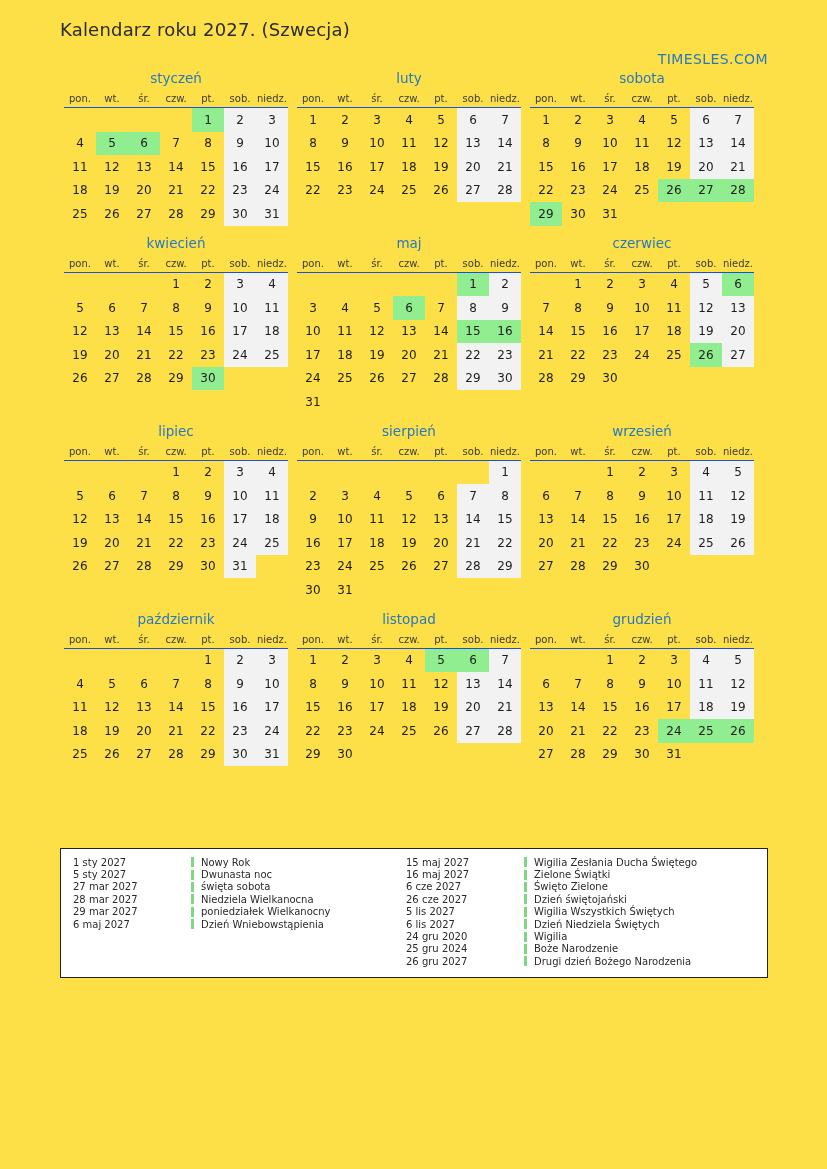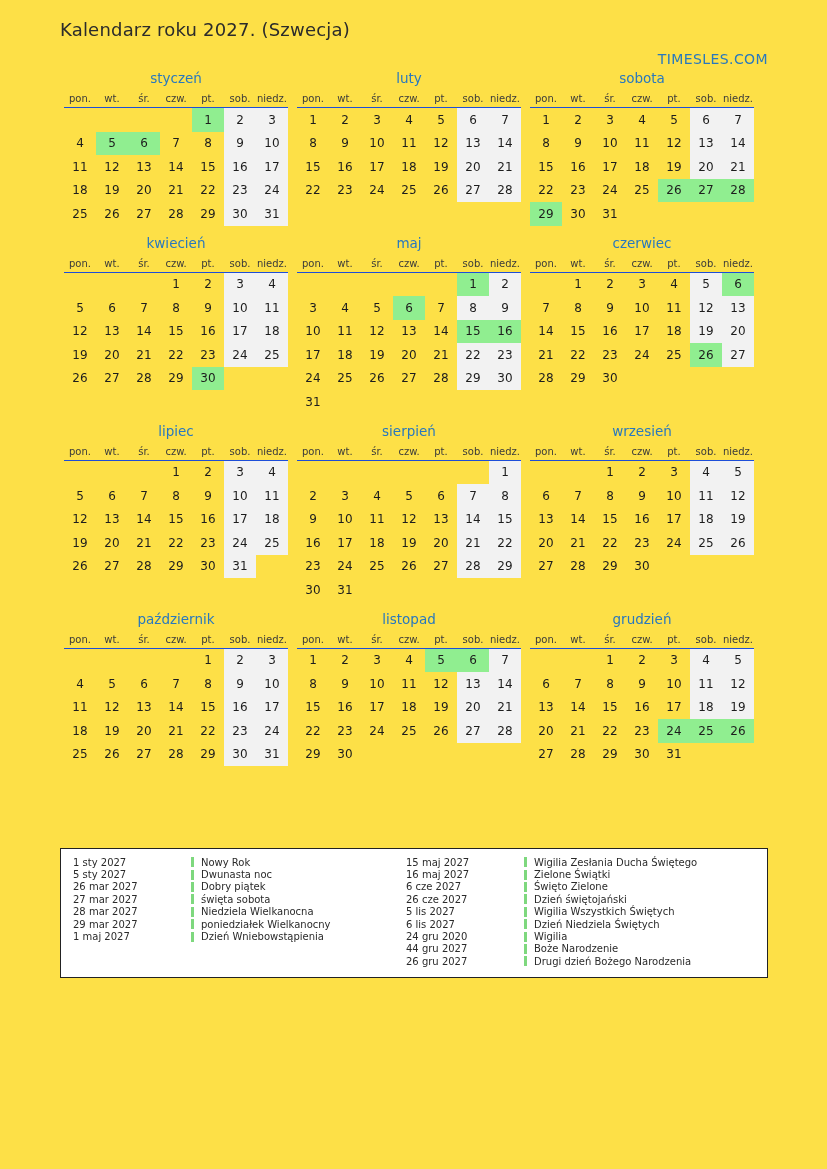--- a/index.html
+++ b/index.html
@@ -664,41 +664,36 @@
           <span class="ldate">1 sty 2027</span>
           <span class="lbar"></span>
           <span class="lname">Nowy Rok</span>
         </div>
         <div class="lrow">
           <span class="ldate">5 sty 2027</span>
           <span class="lbar"></span>
           <span class="lname">Dwunasta noc</span>
         </div>
         <div class="lrow">
-          <span class="ldate">26 mar 2027</span>
-          <span class="lbar"></span>
-          <span class="lname">Dobry piątek</span>
-        </div>
-        <div class="lrow">
           <span class="ldate">27 mar 2027</span>
           <span class="lbar"></span>
           <span class="lname">święta sobota</span>
         </div>
         <div class="lrow">
           <span class="ldate">28 mar 2027</span>
           <span class="lbar"></span>
           <span class="lname">Niedziela Wielkanocna</span>
         </div>
         <div class="lrow">
           <span class="ldate">29 mar 2027</span>
           <span class="lbar"></span>
           <span class="lname">poniedziałek Wielkanocny</span>
         </div>
         <div class="lrow">
-          <span class="ldate">1 maj 2027</span>
+          <span class="ldate">6 maj 2027</span>
           <span class="lbar"></span>
           <span class="lname">Dzień Wniebowstąpienia</span>
         </div>
       </div>
     <div class="lcol" id="legend-right">
         <div class="lrow">
           <span class="ldate">15 maj 2027</span>
           <span class="lbar"></span>
           <span class="lname">Wigilia Zesłania Ducha Świętego</span>
         </div>
@@ -726,21 +721,21 @@
           <span class="ldate">6 lis 2027</span>
           <span class="lbar"></span>
           <span class="lname">Dzień Niedziela Świętych</span>
         </div>
         <div class="lrow">
           <span class="ldate">24 gru 2020</span>
           <span class="lbar"></span>
           <span class="lname">Wigilia</span>
         </div>
         <div class="lrow">
-          <span class="ldate">44 gru 2027</span>
+          <span class="ldate">25 gru 2024</span>
           <span class="lbar"></span>
           <span class="lname">Boże Narodzenie</span>
         </div>
         <div class="lrow">
           <span class="ldate">26 gru 2027</span>
           <span class="lbar"></span>
           <span class="lname">Drugi dzień Bożego Narodzenia</span>
         </div>
       </div>
   </div>

